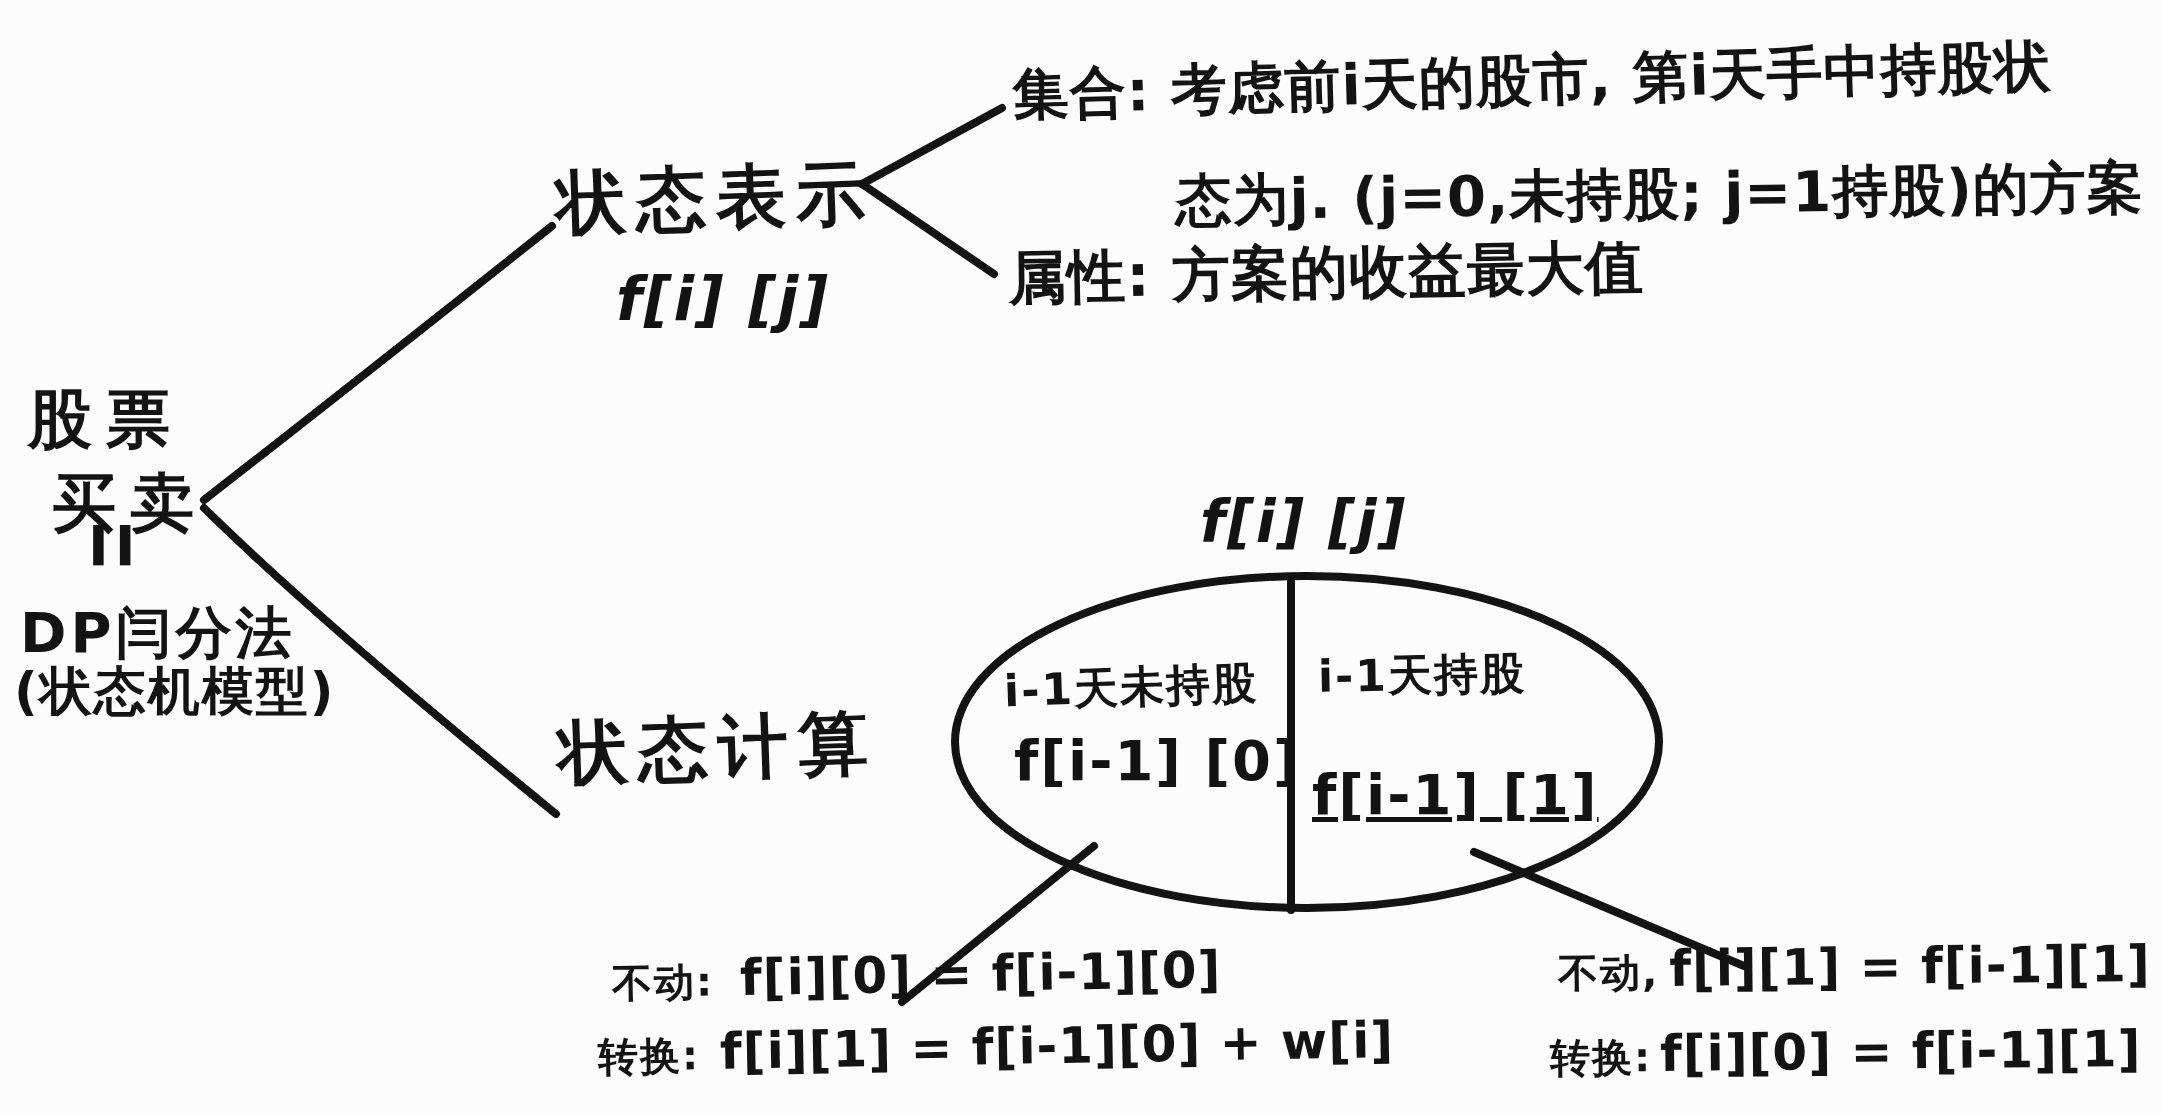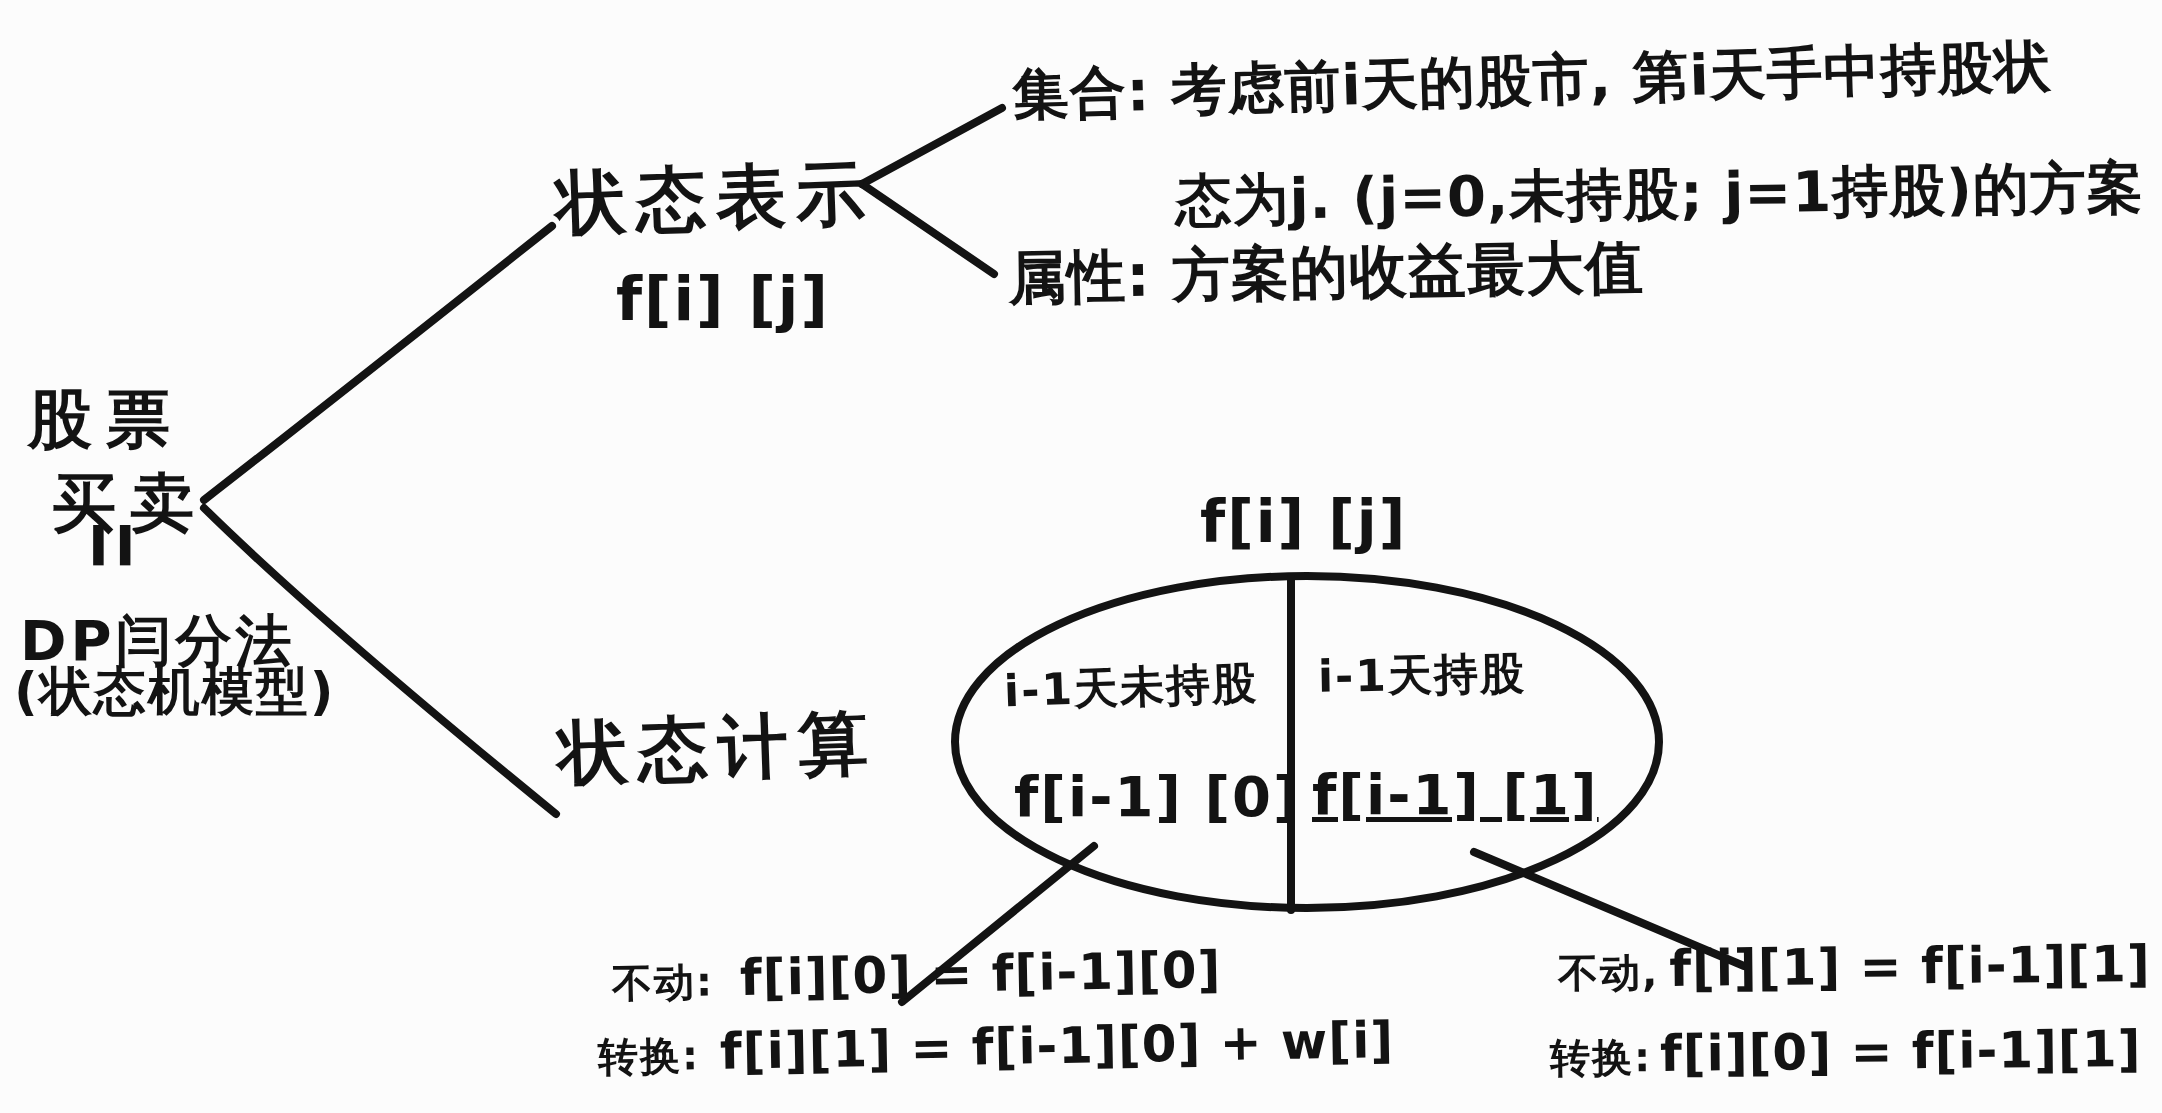--- a/index.html
+++ b/index.html
@@ -29,21 +29,21 @@
     stroke-width: 8;
     stroke-linecap: round;
   }
   .txt {
     position: absolute;
     white-space: nowrap;
     line-height: 1.05;
   }
   .root-line   { font-size: 64px; letter-spacing: 14px; }
   .big-label   { font-size: 70px; letter-spacing: 10px; }
-  .formula     { font-size: 56px; letter-spacing: 2px; }
+  .formula     { font-size: 56px; letter-spacing: 2px; font-style: italic; }
   .desc        { font-size: 56px; letter-spacing: 1px; }
   .cell-label  { font-size: 44px; letter-spacing: 2px; }
   .cell-formula{ font-size: 56px; letter-spacing: 2px; }
   .trans-row   { position: absolute; display: flex; align-items: baseline; white-space: nowrap; }
   .trans-label { font-size: 40px; letter-spacing: 2px; }
   .trans-formula { font-size: 50px; letter-spacing: 1px; }
 </style>
 </head>
 <body>
 
@@ -56,36 +56,36 @@
     <path d="M 862 184 L 994 274"></path>
     <ellipse cx="1307" cy="742" rx="352" ry="166"></ellipse>
     <line x1="1291" y1="577" x2="1291" y2="910"></line>
     <path d="M 1094 846 L 902 1002"></path>
     <path d="M 1474 852 L 1744 966"></path>
   </svg>
 
   <div class="txt root-line" style="left:52px; top:470px;">买卖</div>
   <div class="txt root-line" style="left:28px; top:386px;">股票</div>
   <div class="txt root-line" style="left:88px; top:517px; font-size:56px; letter-spacing:6px;">II</div>
-  <div class="txt root-line" style="left:20px; top:604px; font-size:56px; letter-spacing:4px;margin-top:8px;">DP闫分法</div>
+  <div class="txt root-line" style="left:20px; top:604px; font-size:56px; letter-spacing:4px;">DP闫分法</div>
   <div class="txt root-line" style="left:14px; top:664px; font-size:52px; letter-spacing:2px;">(状态机模型)</div>
 
   <div class="txt big-label" style="left:556px; top:162px; transform:rotate(-2deg);">状态表示</div>
   <div class="txt formula" style="left:616px; top:268px; font-size:60px;">f[i] [j]</div>
 
   <div class="txt desc" style="left:1012px; top:66px; transform:rotate(-1.6deg); transform-origin:left top;">集合: 考虑前i天的股市, 第i天手中持股状</div>
   <div class="txt desc" style="left:1175px; top:172px; transform:rotate(-0.8deg); transform-origin:left top;">态为j. (j=0,未持股; j=1持股)的方案</div>
   <div class="txt desc" style="left:1008px; top:248px; font-size:58px; transform:rotate(-1deg); transform-origin:left top;">属性: 方案的收益最大值</div>
 
   <div class="txt big-label" style="left:558px; top:712px; transform:rotate(-2deg);">状态计算</div>
 
   <div class="txt formula" style="left:1200px; top:492px; font-size:58px;">f[i] [j]</div>
 
   <div class="txt cell-label" style="left:1004px; top:664px; transform:rotate(-2deg);">i-1天未持股</div>
-  <div class="txt cell-formula" style="left:1014px; top:768px;">f[i-1] [0]</div>
+  <div class="txt cell-formula" style="left:1014px; top:732px;">f[i-1] [0]</div>
   <div class="txt cell-label" style="left:1318px; top:652px; transform:rotate(-1deg);">i-1天持股</div>
   <div class="txt cell-formula" style="left:1312px; top:766px;text-decoration:underline;">f[i-1] [1]</div>
 
   <div class="trans-row" style="left:612px; top:946px; gap:26px; transform:rotate(-1deg);">
     <span class="trans-label">不动:</span>
     <span class="trans-formula">f[i][0] = f[i-1][0]</span>
   </div>
   <div class="trans-row" style="left:598px; top:1018px; gap:20px; transform:rotate(-1deg);">
     <span class="trans-label">转换:</span>
     <span class="trans-formula">f[i][1] = f[i-1][0] + w[i]</span>

